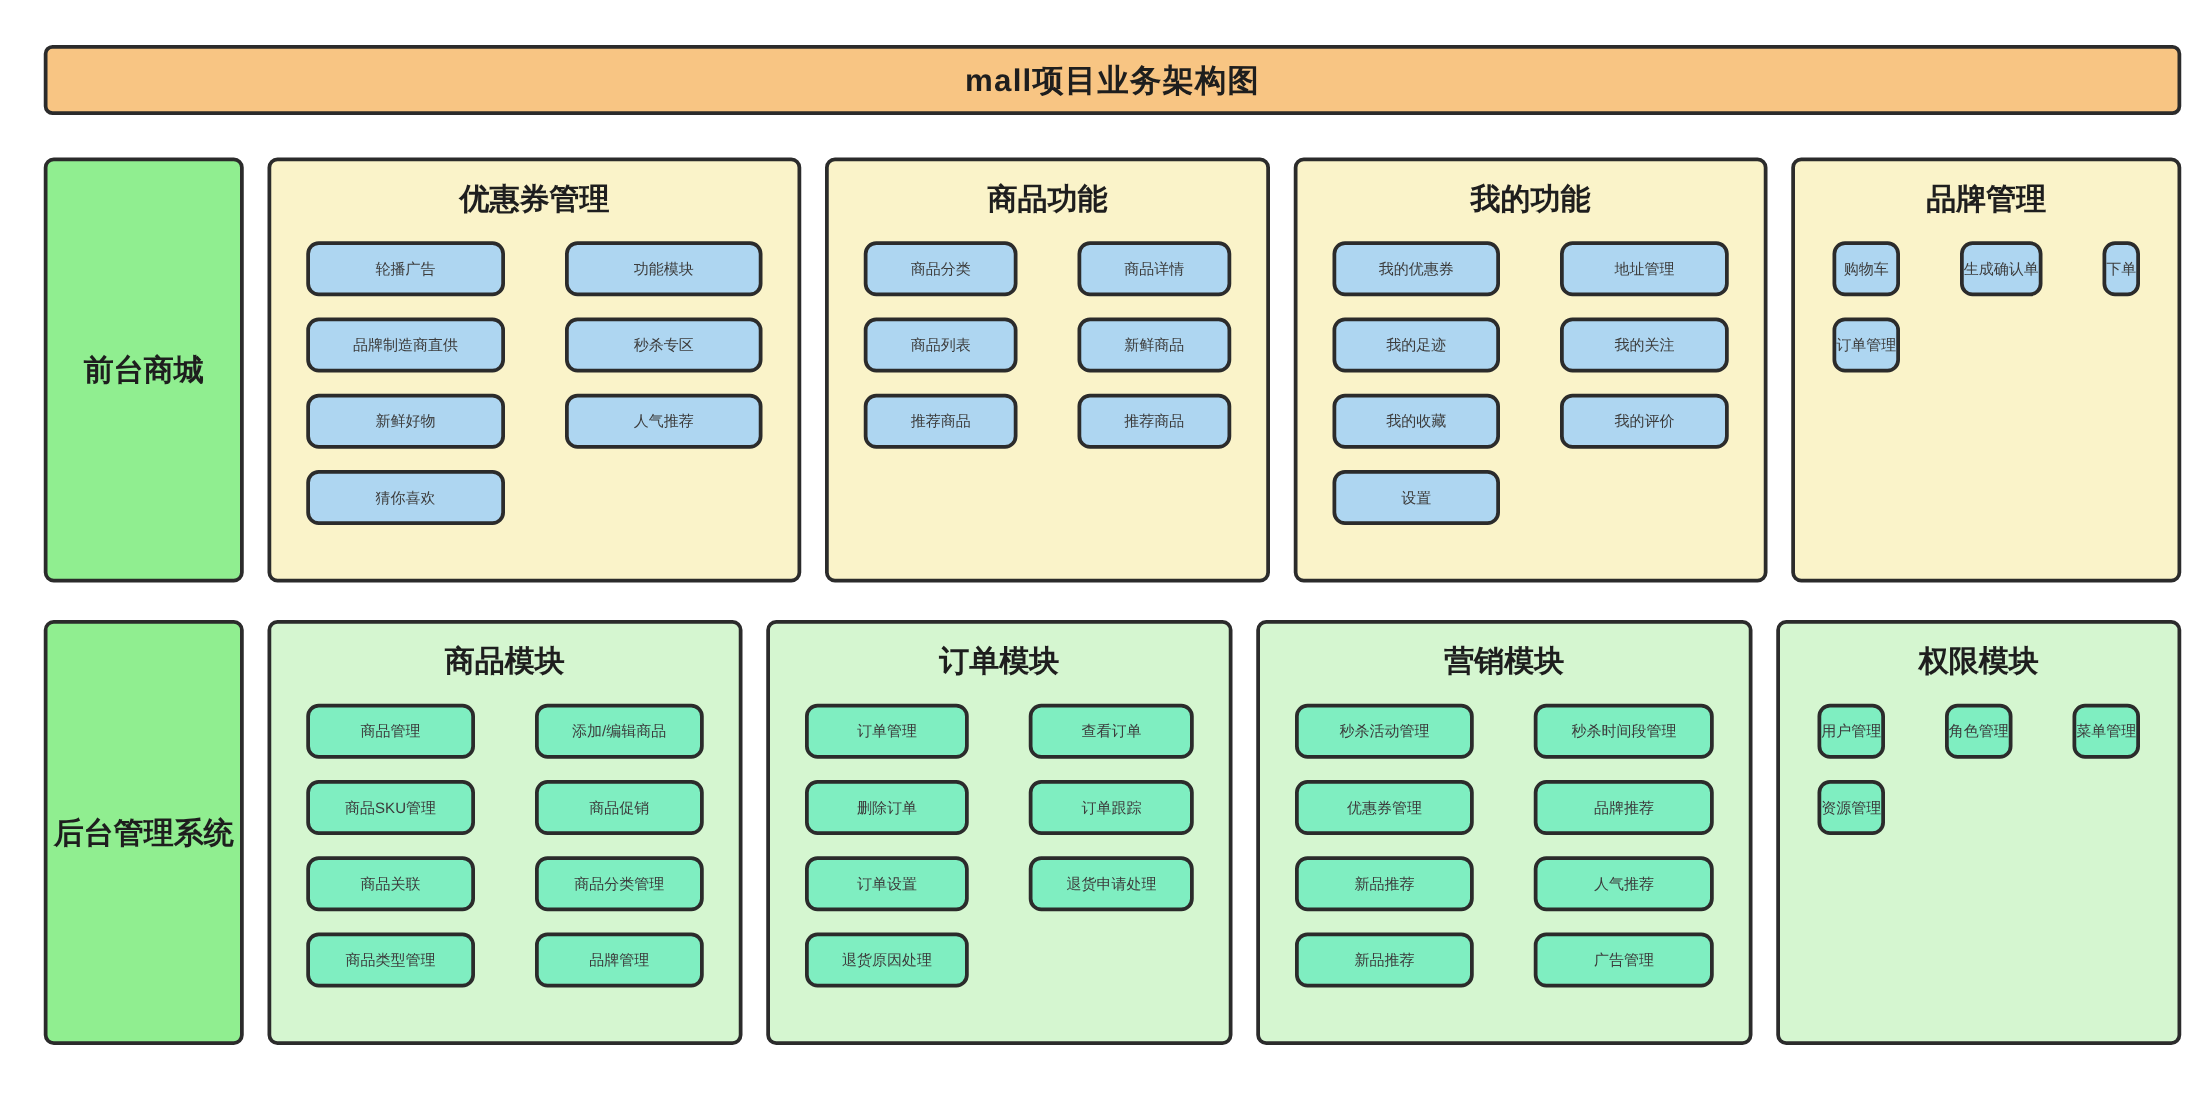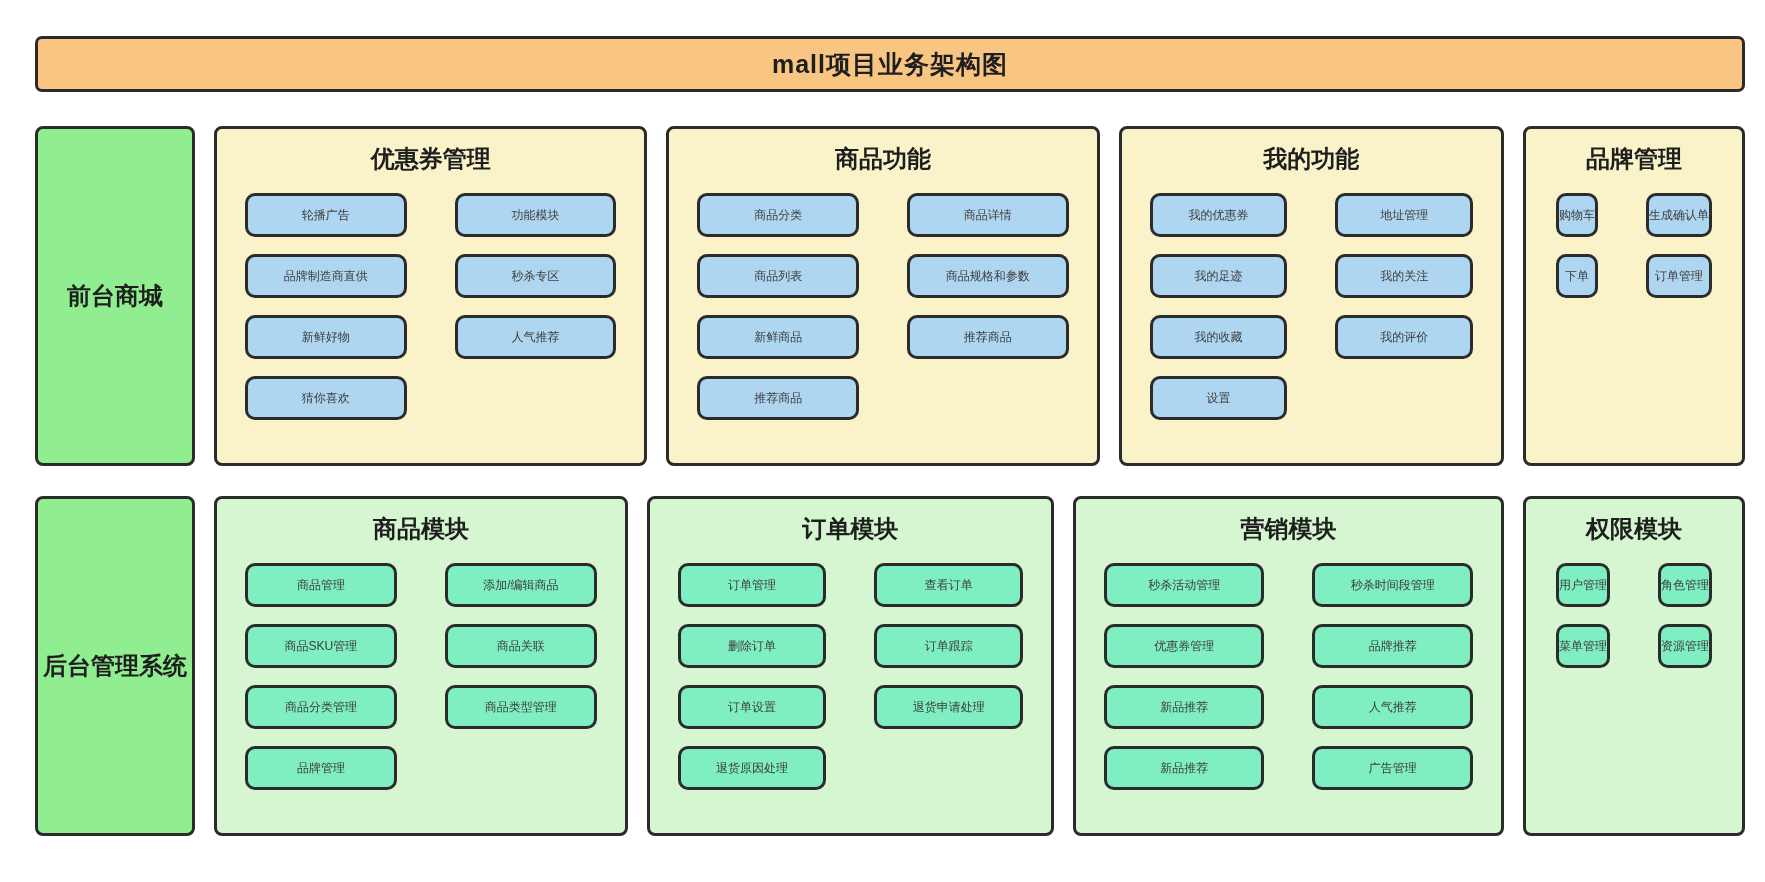--- a/index.html
+++ b/index.html
@@ -39,21 +39,21 @@
   .panel.cols-1 { flex: 0 0 215px; }
   .panel-title {
     text-align: center; font-size: 24px; font-weight: bold; color: #1E1E1E;
     margin-bottom: 18px;
   }
   .btn-grid {
     display: grid; padding: 0 28px;
     row-gap: 17px; column-gap: 48px;
   }
   .cols-2 .btn-grid { grid-template-columns: 1fr 1fr; }
-  .cols-1 .btn-grid { grid-template-columns: 1fr 1fr; padding: 0 30px; }
+  .cols-1 .btn-grid { grid-template-columns: 1fr 1fr 1fr; padding: 0 30px; }
   .node {
     height: 44px;
     border: 3px solid var(--border, #2B2B2B);
     border-radius: 10px;
     display: flex; align-items: center; justify-content: center;
     font-size: 12px; color: #3C3C3C; white-space: nowrap;
   }
   .node.front { background: var(--front-node-bg, #AED6F1); }
   .node.back  { background: var(--back-node-bg, #7FEEC1); }
 </style>
@@ -78,21 +78,20 @@
             <div class="node front">人气推荐</div>
             <div class="node front">猜你喜欢</div>
           </div>
         </div>
         <div class="panel front cols-2">
           <div class="panel-title">商品功能</div>
           <div class="btn-grid">
             <div class="node front">商品分类</div>
             <div class="node front">商品详情</div>
             <div class="node front">商品列表</div>
-            <div class="node front">商品规格和参数</div>
             <div class="node front">新鲜商品</div>
             <div class="node front">推荐商品</div>
             <div class="node front">推荐商品</div>
           </div>
         </div>
         <div class="panel front cols-2">
           <div class="panel-title">我的功能</div>
           <div class="btn-grid">
             <div class="node front">我的优惠券</div>
             <div class="node front">地址管理</div>
@@ -114,20 +113,21 @@
         </div>
       </div>
       <div class="row">
         <div class="row-label">后台管理系统</div>
         <div class="panel back cols-2">
           <div class="panel-title">商品模块</div>
           <div class="btn-grid">
             <div class="node back">商品管理</div>
             <div class="node back">添加/编辑商品</div>
             <div class="node back">商品SKU管理</div>
+            <div class="node back">商品促销</div>
             <div class="node back">商品关联</div>
             <div class="node back">商品分类管理</div>
             <div class="node back">商品类型管理</div>
             <div class="node back">品牌管理</div>
           </div>
         </div>
         <div class="panel back cols-2">
           <div class="panel-title">订单模块</div>
           <div class="btn-grid">
             <div class="node back">订单管理</div>

